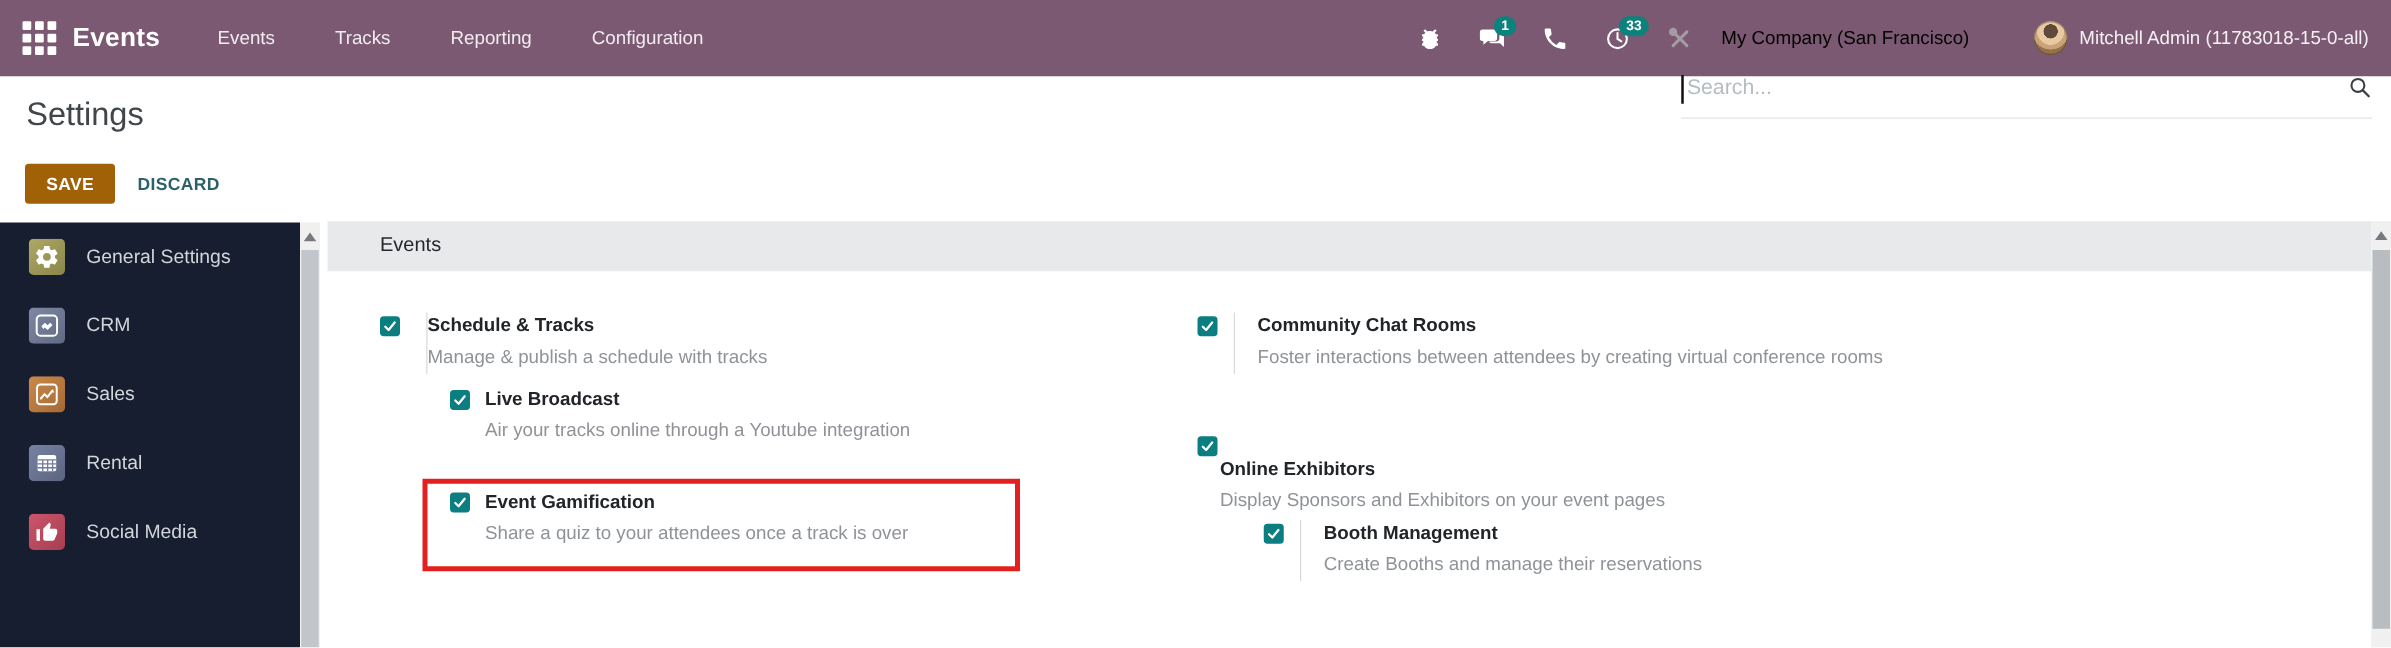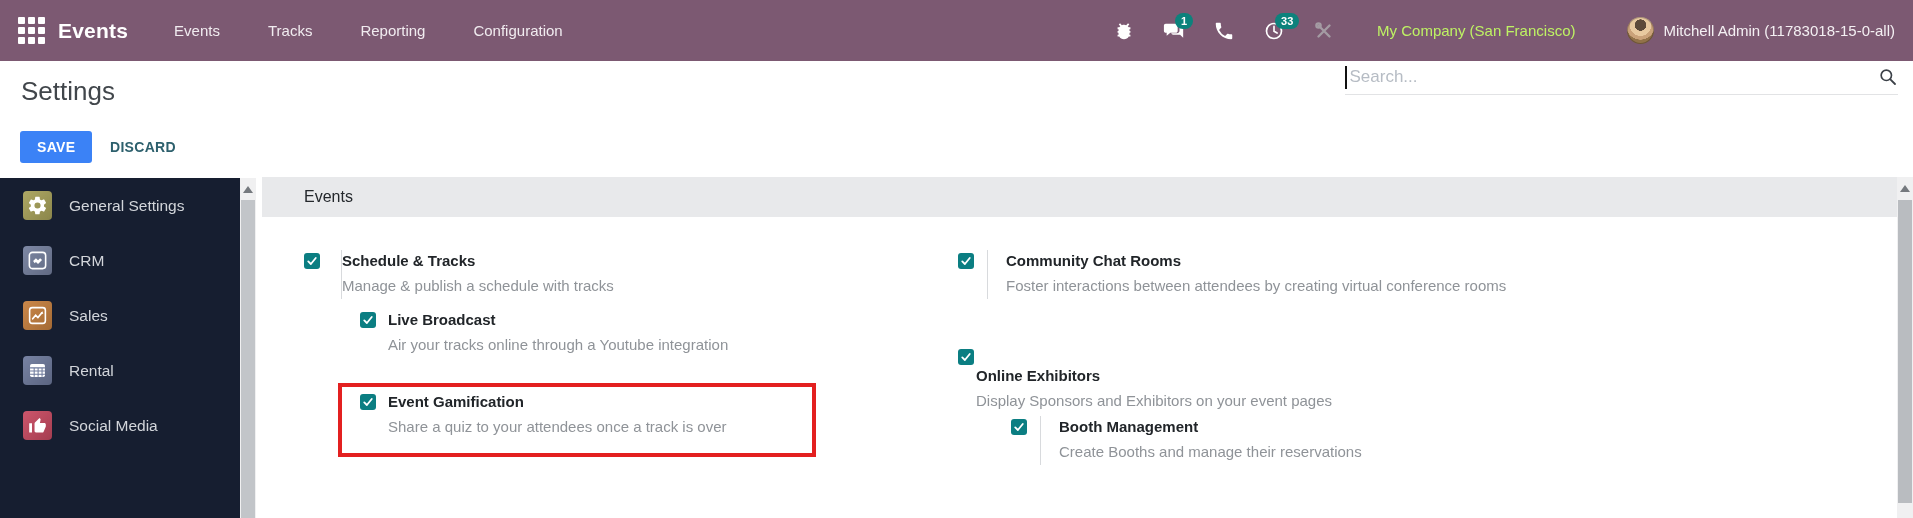--- a/index.html
+++ b/index.html
@@ -16,37 +16,37 @@
   .brand { color:#fff; font-size:21px; font-weight:bold; margin-left:13px; letter-spacing:.2px; }
   .menu { display:flex; margin-left:22px; }
   .menu-item { color:#f1ecf0; font-size:15px; padding:0 24px; line-height:61px; cursor:pointer; white-space:nowrap; }
   .spacer { flex:1; }
   .systray { display:flex; align-items:center; }
   .tray-icon { position:relative; width:22px; height:22px; margin:0 14px; cursor:pointer; flex:none; }
   .tray-icon svg { width:22px; height:22px; display:block; }
   .badge { position:absolute; top:-7px; left:12px; background:#0c827c; color:#fff;
            font-size:11px; font-weight:bold; line-height:12px; padding:2px 6px;
            border-radius:9px; min-width:12px; text-align:center; }
-  .company { color:#bef264; font-size:15px; margin:0 10px 0 28px; white-space:nowrap; cursor:pointer; }
+  .company { color:#000000; font-size:15px; margin:0 10px 0 8px; white-space:nowrap; cursor:pointer; }
   .avatar { width:27px; height:27px; border-radius:50%; margin:0 9px 0 42px; flex:none; cursor:pointer;
             background:radial-gradient(circle at 50% 30%, #5d4a3a 0 24%, #e8c9a0 25% 46%, #caa27a 47% 62%, #927249 63% 100%);
             box-shadow:inset 0 0 0 1px rgba(0,0,0,.25); }
   .username { color:#f4f0f3; font-size:15px; white-space:nowrap; cursor:pointer; }
 
   
   .page-title { position:absolute; left:21px; top:76px; font-size:26px; color:#41464b; }
   .searchbox { position:absolute; left:1345px; top:60px; width:553px; height:35px;
-               border-bottom:1px solid #e2e3e5; display:flex; align-items:center; }
+               border-bottom:1px solid #e2e3e5; display:flex; align-items:flex-start; }
   .caret { width:1.5px; height:23px; background:#111; margin-right:3px; }
   .searchbox input { border:none; outline:none; flex:1; font-size:17px; color:#333;
                      font-family:"Liberation Sans", sans-serif; background:transparent; }
   .searchbox input::placeholder { color:#b6bcc4; }
   .search-icon { width:20px; height:20px; cursor:pointer; flex:none; }
   .btn-save { position:absolute; left:20px; top:131px; height:32px; padding:0 17px;
-              background:#3b82f6; color:#fff; border:none; border-radius:3px;
+              background:#a16207; color:#fff; border:none; border-radius:3px;
               font-size:14px; font-weight:bold; letter-spacing:.3px; cursor:pointer;
               font-family:"Liberation Sans", sans-serif; }
   .btn-discard { position:absolute; left:110px; top:131px; height:32px; background:none; border:none;
                  color:#2d606d; font-size:14px; font-weight:bold; letter-spacing:.3px; cursor:pointer;
                  font-family:"Liberation Sans", sans-serif; }
 
   
   .sidebar { position:absolute; left:0; top:178px; width:240px; height:340px; background:#161e30; }
   .side-item { height:55px; display:flex; align-items:center; padding-left:23px; cursor:pointer; }
   .side-icon { width:29px; height:29px; border-radius:4px; flex:none; display:flex;

